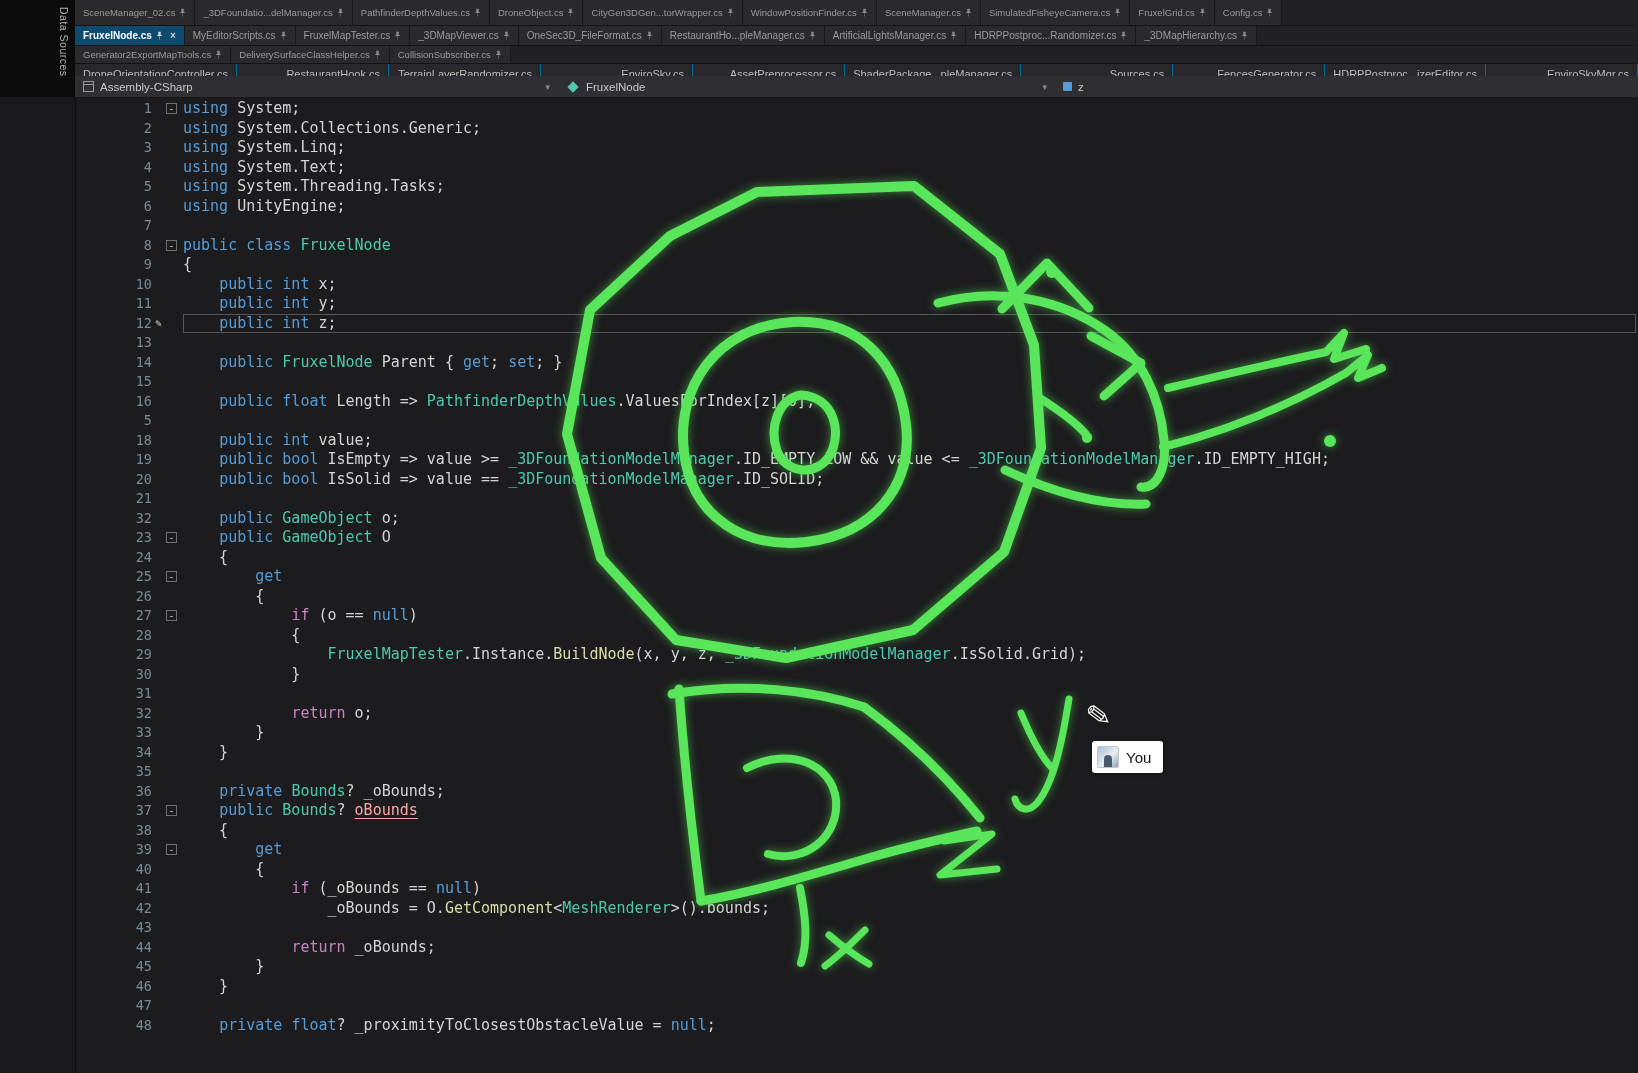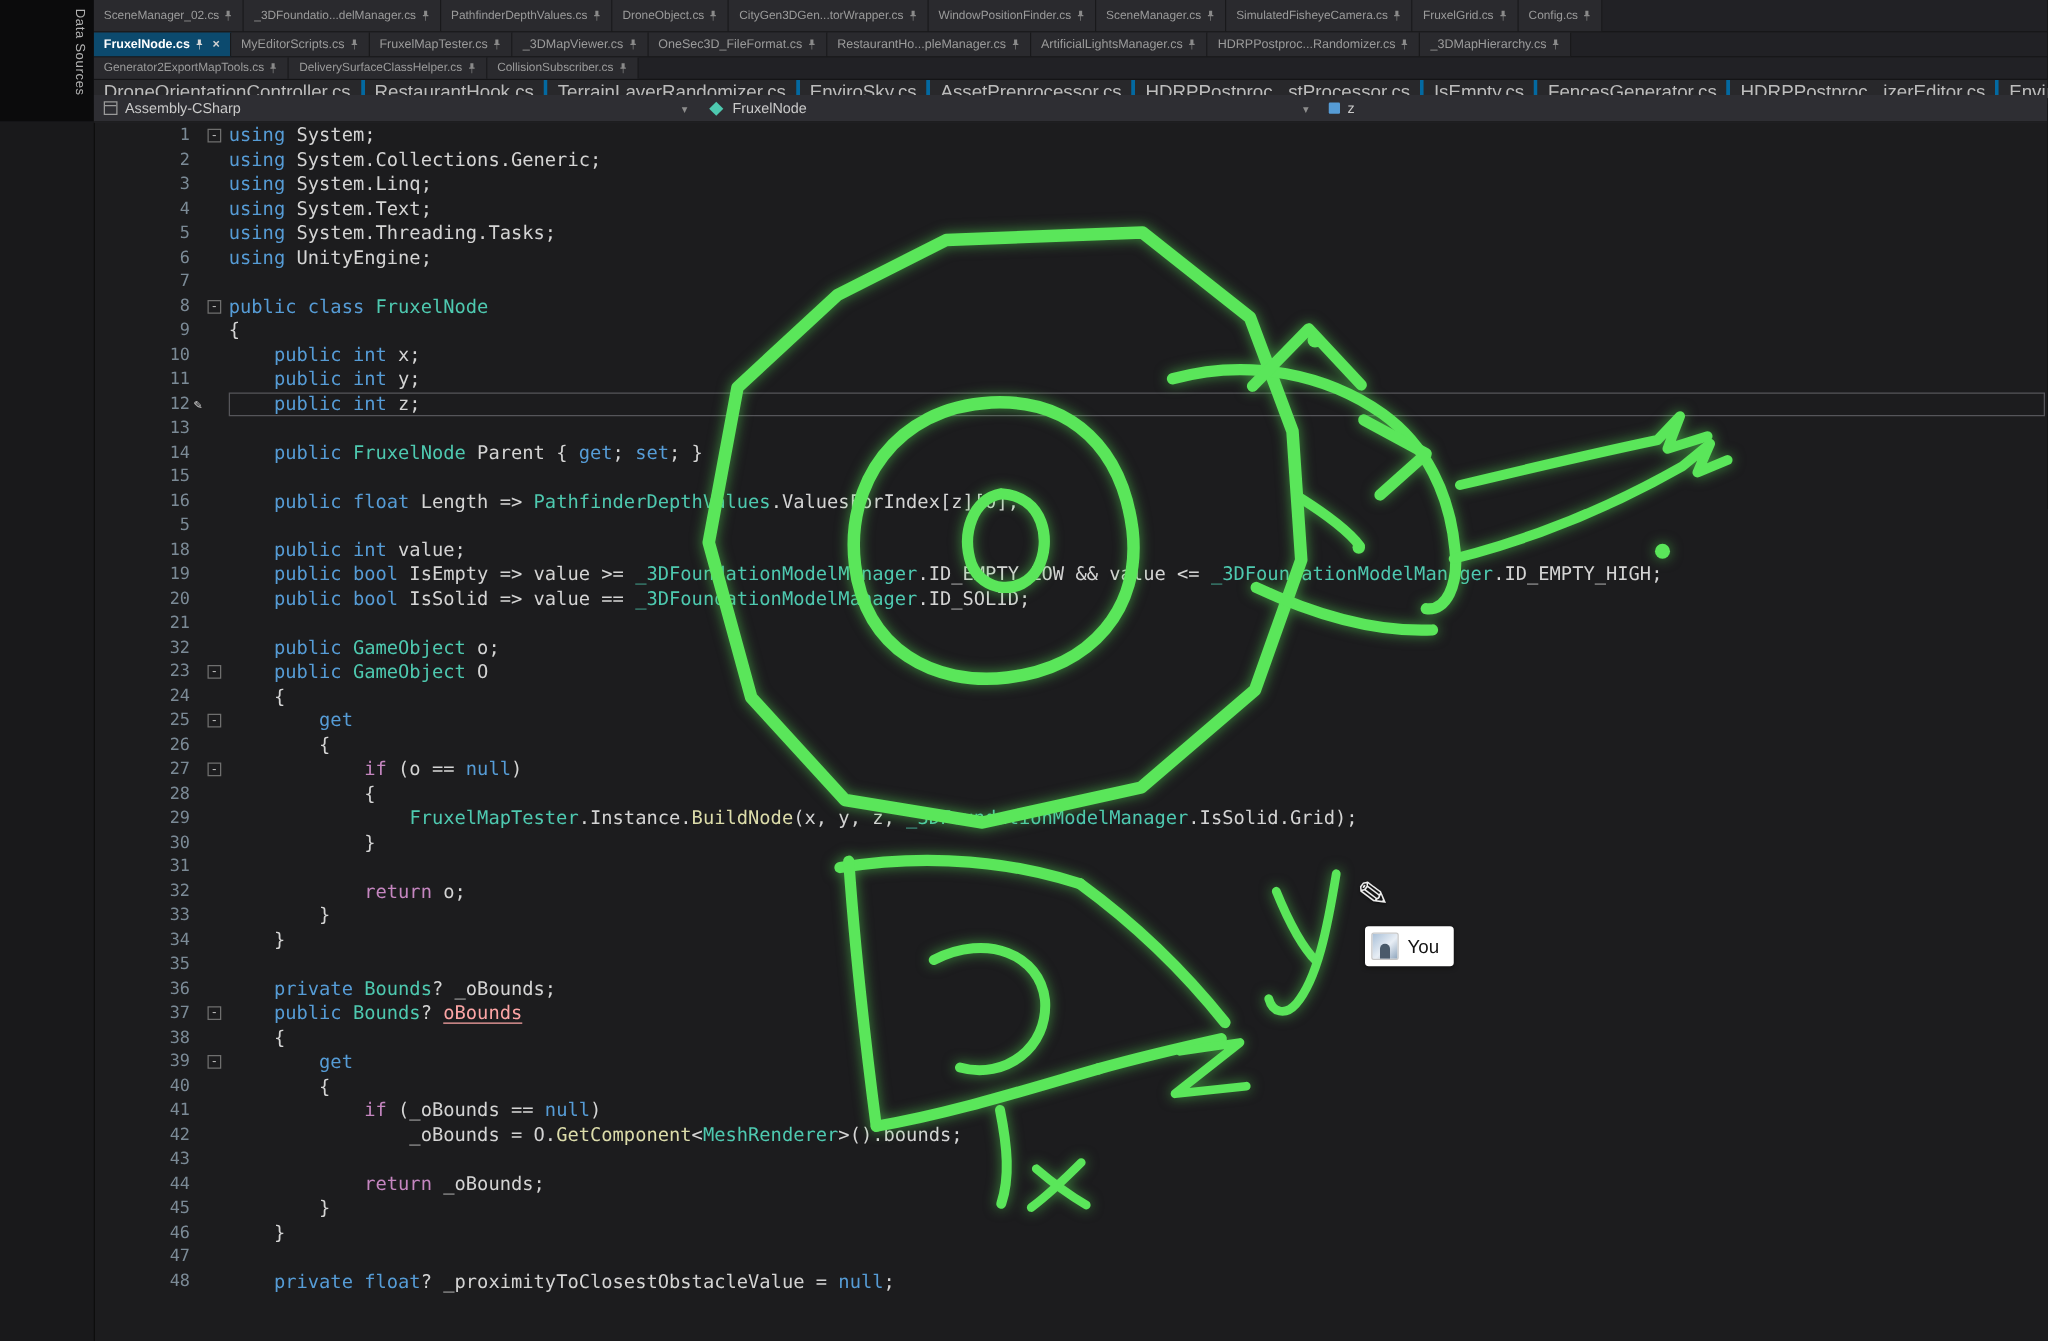--- a/index.html
+++ b/index.html
@@ -14,21 +14,21 @@
   .tabwell{position:absolute;left:75px;top:0;right:0;height:76px;background:#202023;z-index:5;}
   .tabrow{display:flex;align-items:stretch;box-sizing:border-box;border-bottom:1px solid #141416;background:#212125;}
   .row1{height:26px}.row2{height:20px}.row3{height:18px}.row4{height:20px}
   .tab{display:flex;align-items:center;gap:4px;padding:0 8px;background:#2a2a2e;border-right:1px solid #19191b;color:#9b9b9b;font-size:9.5px;white-space:nowrap;cursor:pointer;}
   .row2 .tab{font-size:10px}
   .tab.active{background:#0c4a6e;color:#ffffff;font-weight:bold;}
   .pin{width:7px;height:10px;flex:0 0 auto}
   .pin path{fill:#8a8a8a}
   .tab.active .pin path{fill:#d8d8d8}
   .close{color:#d2d2d2;font-size:10px;margin-left:3px;}
-  .row4 .tab{flex:1;justify-content:flex-end;background:#28282b;color:#bdbdbd;font-size:15px;border-right:3px solid #0369a1}
+  .row4 .tab{flex:1;justify-content:flex-end;background:#28282b;color:#bdbdbd;font-size:11px;border-right:1px solid #0369a1}
 
   
   .navbar{position:absolute;left:75px;top:76px;right:0;height:21px;background:#2e2e33;display:flex;align-items:center;border-bottom:1px solid #18181a;z-index:5;}
   .nav-sec{display:flex;align-items:center;gap:6px;padding:0 8px;height:100%;box-sizing:border-box;color:#c9c9c9;font-size:11.5px;cursor:pointer;}
   .nav-sec.proj{width:483px}.nav-sec.type{width:497px}
   .arrow{margin-left:auto;color:#8d8d8d;font-size:9px}
   .ic-proj{width:11px;height:11px;border:1px solid #9a9a9a;box-sizing:border-box;position:relative;flex:0 0 auto}
   .ic-proj::before{content:'';position:absolute;left:0;top:2px;right:0;height:1px;background:#9a9a9a}
   .ic-class{width:8px;height:8px;background:#4EC9B0;transform:rotate(45deg);margin:0 3px;flex:0 0 auto}
   .ic-field{width:9px;height:9px;background:#569CD6;border-radius:1px;flex:0 0 auto}
@@ -217,24 +217,24 @@
         <div class="tab">
           <span class="tlabel">TerrainLayerRandomizer.cs</span>
         </div>
         <div class="tab">
           <span class="tlabel">EnviroSky.cs</span>
         </div>
         <div class="tab">
           <span class="tlabel">AssetPreprocessor.cs</span>
         </div>
         <div class="tab">
-          <span class="tlabel">HDRPPostproc...stProcessor.cs</span>
-        </div>
-        <div class="tab">
-          <span class="tlabel">IsEmpty.cs</span>
+          <span class="tlabel">ShaderPackage...pleManager.cs</span>
+        </div>
+        <div class="tab">
+          <span class="tlabel">Sources.cs</span>
         </div>
         <div class="tab">
           <span class="tlabel">FencesGenerator.cs</span>
         </div>
         <div class="tab">
           <span class="tlabel">HDRPPostproc...izerEditor.cs</span>
         </div>
         <div class="tab">
           <span class="tlabel">EnviroSkyMgr.cs</span>
         </div>

